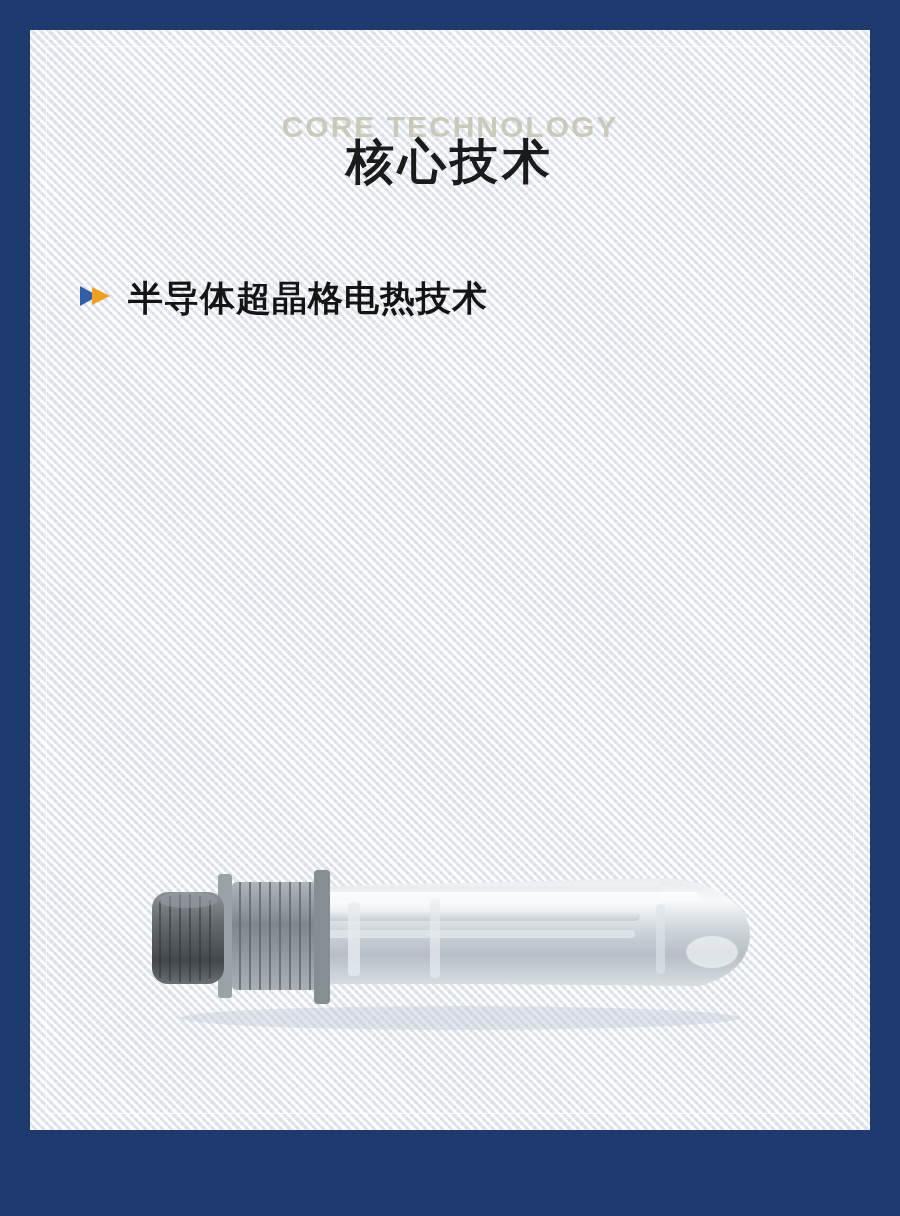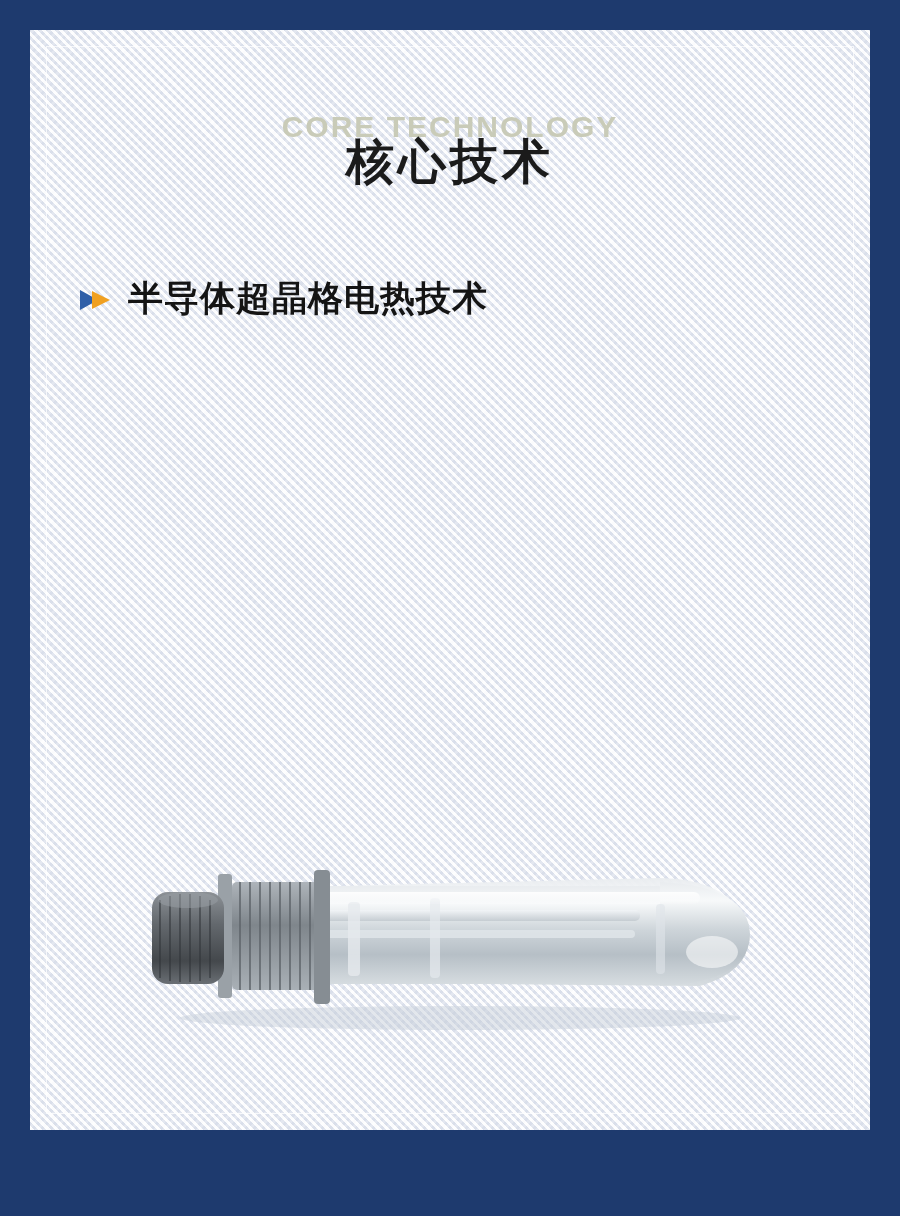--- a/index.html
+++ b/index.html
@@ -72,21 +72,21 @@
     line-height: 62px;
     font-family: "DejaVu Sans", sans-serif;
   }
 
   
   .section-heading {
     position: absolute;
     left: 48px;
     top: 248px;
     display: flex;
-    align-items: flex-end;
+    align-items: flex-start;
     gap: 14px;
   }
   .tri-bullet {
     display: block;
     width: 36px;
     height: 36px;
     flex: 0 0 36px;
   }
   .section-heading-text {
     font-size: 35px;

